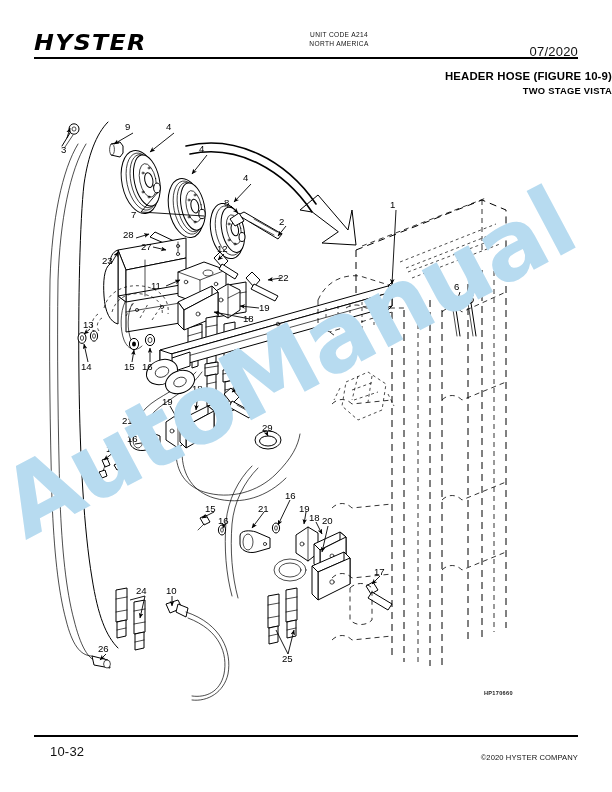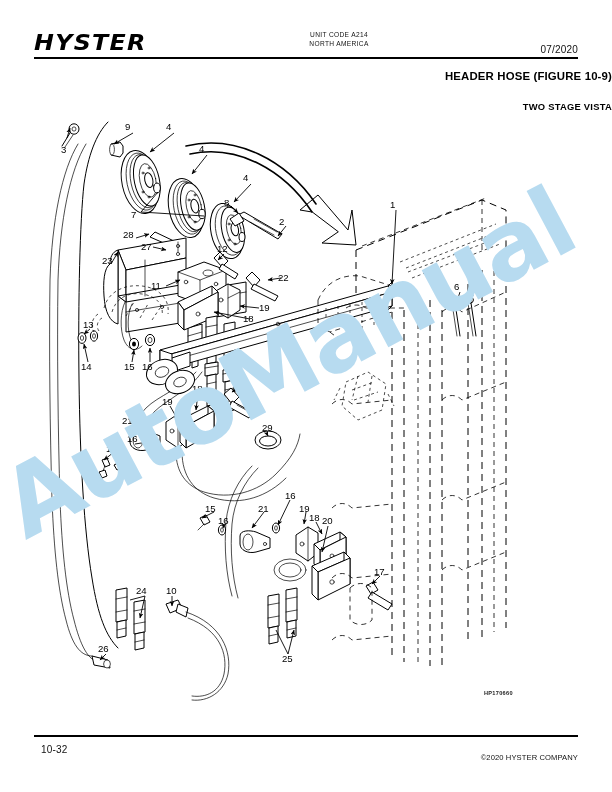--- a/index.html
+++ b/index.html
@@ -22,30 +22,30 @@
     color:#000;line-height:26px;
     transform:scaleX(1.08);transform-origin:left center;
   }
   .unitblock{
     position:absolute;left:215px;top:1px;width:180px;
     text-align:center;font-size:6.6px;line-height:8.6px;
     letter-spacing:.35px;color:#111;
   }
   .datestamp{
     position:absolute;right:0;top:14px;
-    font-size:10px;color:#111;letter-spacing:.2px;
+    font-size:13px;color:#111;letter-spacing:.2px;
   }
   .header-rule{
     position:absolute;left:34px;top:57px;width:544px;height:2.2px;background:#000;
   }
 
   
   .title-wrap{position:absolute;left:0;top:70px;width:612px;text-align:right;}
   .title1{font-size:11.4px;font-weight:bold;letter-spacing:.15px;color:#000;}
-  .title2{font-size:9.4px;font-weight:bold;letter-spacing:.25px;color:#000;margin-top:19px;}
+  .title2{font-size:9.4px;font-weight:bold;letter-spacing:.25px;color:#000;margin-top:3px;}
 
   
   .art{position:absolute;left:0;top:100px;width:612px;height:610px;}
   .art svg{display:block;width:612px;height:610px;}
 
   
   .watermark{
     position:absolute;left:0;top:100px;width:612px;height:610px;
     pointer-events:none;overflow:hidden;
   }
@@ -62,21 +62,21 @@
 
   
   .drawno{
     position:absolute;left:484px;top:690px;
     font-size:5.6px;font-weight:bold;letter-spacing:.3px;color:#222;
   }
 
   
   .footer-rule{position:absolute;left:34px;top:735px;width:544px;height:2.2px;background:#000;}
   .footer{position:absolute;left:34px;top:741px;width:544px;height:30px;}
-  .pageno{position:absolute;left:7px;top:3px;font-size:10px;color:#111;letter-spacing:.2px;}
+  .pageno{position:absolute;left:16px;top:3px;font-size:13px;color:#111;letter-spacing:.2px;}
   .svcnote{
     position:absolute;left:182px;top:2px;width:180px;text-align:center;
     font-style:italic;font-size:7.4px;line-height:9.4px;color:#111;
   }
   .copyright{position:absolute;right:0;top:12px;font-size:7.6px;color:#111;letter-spacing:.1px;}
 
   
 </style>
 </head>
 <body>

